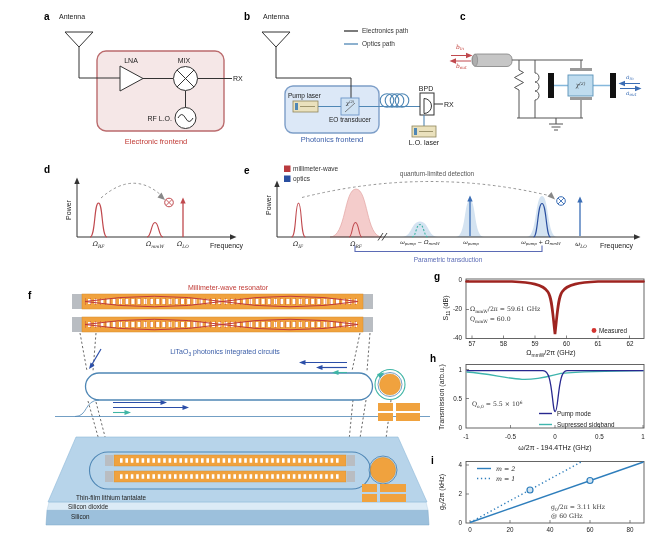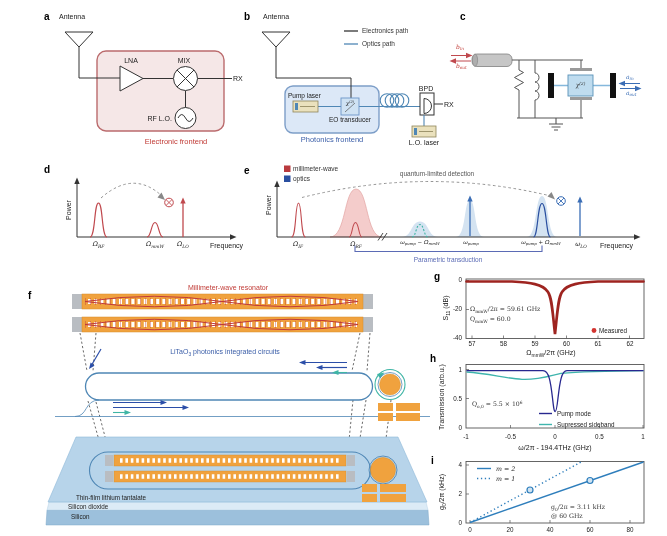--- a/index.html
+++ b/index.html
@@ -263,21 +263,21 @@
     <path d="M477,478.5 H491" stroke="#2e7ebc" stroke-width="1.4" stroke-dasharray="1.3,2.6"></path>
   </g>
 </svg>
 
 <div class="t letter" style="left:44px;top:12px">a</div>
 <div class="t" style="left:59px;top:13px">Antenna</div>
 <div class="t c" style="left:131px;top:57px">LNA</div>
 <div class="t c" style="left:184px;top:57px">MIX</div>
 <div class="t" style="left:233px;top:74.5px">RX</div>
 <div class="t r" style="left:172px;top:114.5px">RF L.O.</div>
-<div class="t c s75 red" style="left:176px;top:138px">Electronic frontend</div>
+<div class="t c s75 red" style="left:156px;top:138px">Electronic frontend</div>
 
 <div class="t letter" style="left:244px;top:12px">b</div>
 <div class="t" style="left:263px;top:13px">Antenna</div>
 <div class="t s65 ink" style="left:362px;top:27.5px">Electronics path</div>
 <div class="t s65 ink" style="left:362px;top:40.5px">Optics path</div>
 <div class="t s65" style="left:288px;top:93px">Pump laser</div>
 <div class="t c s5 m" style="left:350px;top:101px">χ<sup>(2)</sup></div>
 <div class="t c s65" style="left:350px;top:116.5px">EO transducer</div>
 <div class="t c" style="left:426px;top:85px">BPD</div>
 <div class="t" style="left:444px;top:100.5px">RX</div>

